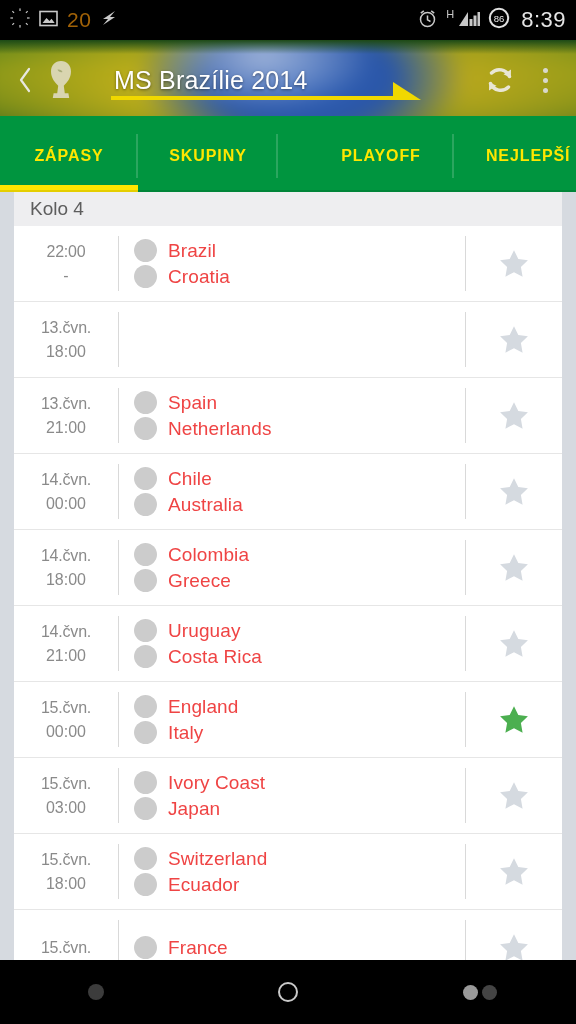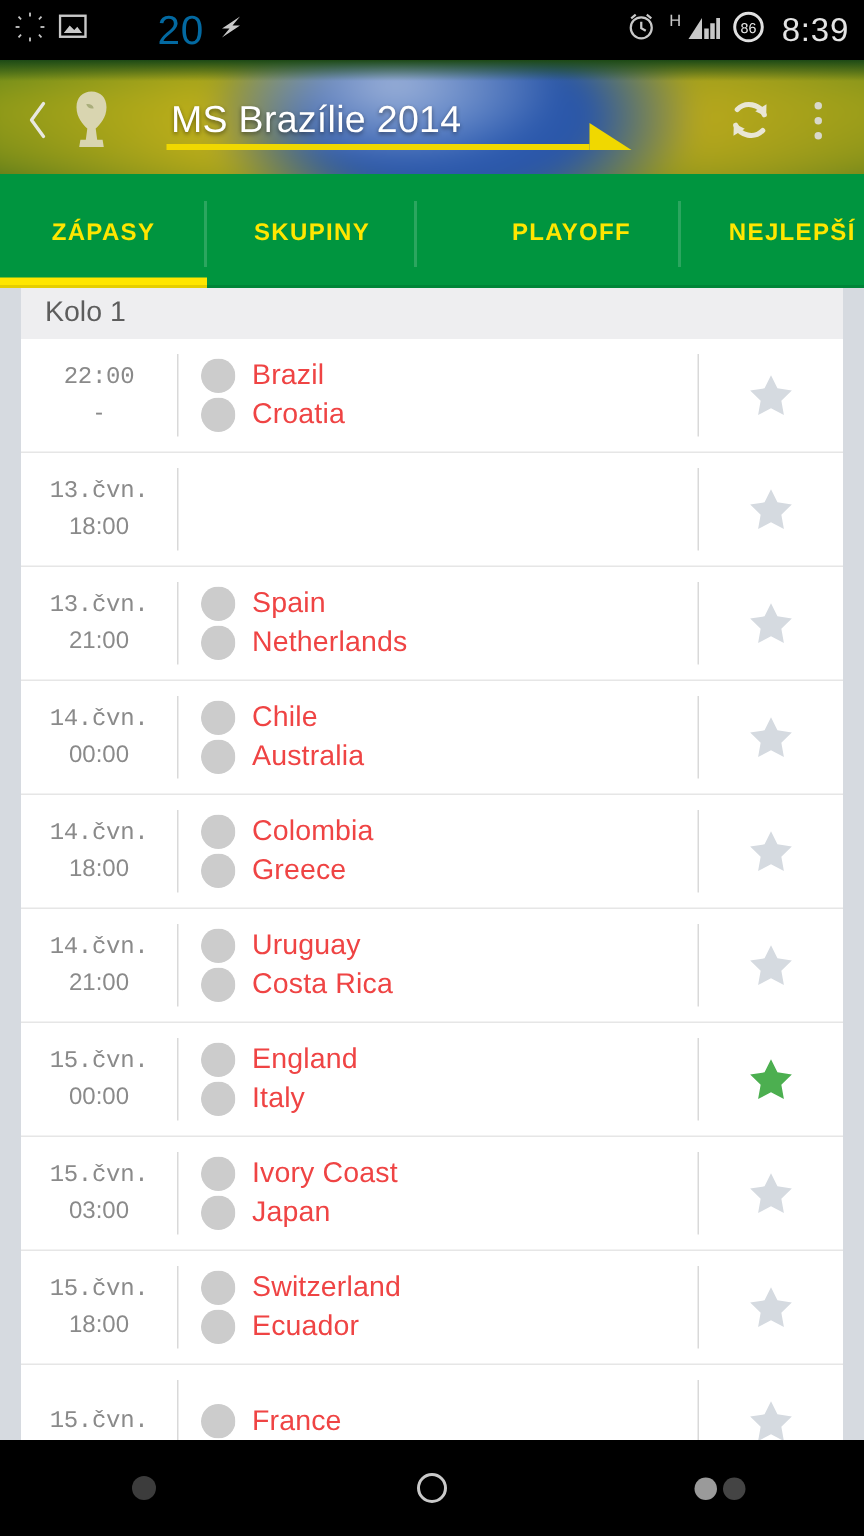--- a/index.html
+++ b/index.html
@@ -11,21 +11,21 @@
   }
   #screen{ position:relative; width:576px; height:1024px; overflow:hidden; background:#d6dae0; }
 
   
   .statusbar{
     position:relative; height:40px; background:#000; color:#c8c8c8;
     display:flex; align-items:center; padding:0 10px;
   }
   .sb-left{ display:flex; align-items:center; gap:9px; flex:1; }
   .sb-right{ display:flex; align-items:center; gap:8px; }
-  .sb-text{ font-size:27px; color:#0369a1; letter-spacing:.5px;margin-left:38px; }
+  .sb-text{ font-size:21px; color:#a16207; letter-spacing:.5px; }
   .sb-clock{ font-size:22px; color:#e4e4e4; letter-spacing:.5px; margin-left:3px; }
   .sb-ico{ display:block; }
   .sb-h{ font-size:11px; color:#c8c8c8; position:relative; top:-6px; margin-right:-4px; }
 
   
   .header{
     position:relative; height:80px; overflow:hidden;
     background:#2a5c1e;
   }
   .hdr-bg{
@@ -93,21 +93,21 @@
     padding-left:16px; color:#5d5d5d; font-size:19px;
   }
   .match-row{
     position:relative; display:flex; align-items:stretch; height:76px;
     border-bottom:1px solid #e6e6e6; background:#fff; cursor:pointer;
   }
   .when{
     width:104px; flex:0 0 104px; display:flex; flex-direction:column;
     align-items:center; justify-content:center; color:#8a8a8a; font-size:16px; line-height:1.45;
   }
-  .when .d{ letter-spacing:-.2px;font-family:Liberation Mono, monospace; }
+  .when .d{ letter-spacing:-.2px; }
   .vsep{ width:1px; background:#d9d9d9; margin:10px 0; }
   .teams{ flex:1; display:flex; flex-direction:column; justify-content:center; padding-left:15px; gap:3px; }
   .team{ display:flex; align-items:center; gap:11px; }
   .tname{ font-size:19px; color:#ef4444; letter-spacing:.1px; }
   .flag{ width:23px; height:23px; border-radius:50%; overflow:hidden; position:relative; flex:0 0 23px;
          box-shadow:0 0 0 1px rgba(0,0,0,.10) inset; }
   .star-cell{ width:96px; flex:0 0 96px; display:flex; align-items:center; justify-content:center; cursor:pointer; }
 
   
   .navbar{
@@ -242,21 +242,21 @@
         <span>PLAYOFF</span>
         <span class="sep"></span>
       </div>
       <div class="tab" style="width: 200px;">
         <span>NEJLEPŠÍ STŘE</span>
       </div>
     </div>
 
   <div class="content">
     <div class="card">
-      <div class="group-header">Kolo 1</div>
+      <div class="group-header">Kolo 4</div>
       <div id="rows">
           <div class="match-row">
             <div class="when">
               <span class="d">22:00</span>
               <span>-</span>
             </div>
             <div class="vsep"></div>
             <div class="teams">
               <div class="team">
                 <span class="flag"><svg width="23" height="23" viewBox="0 0 24 24">

